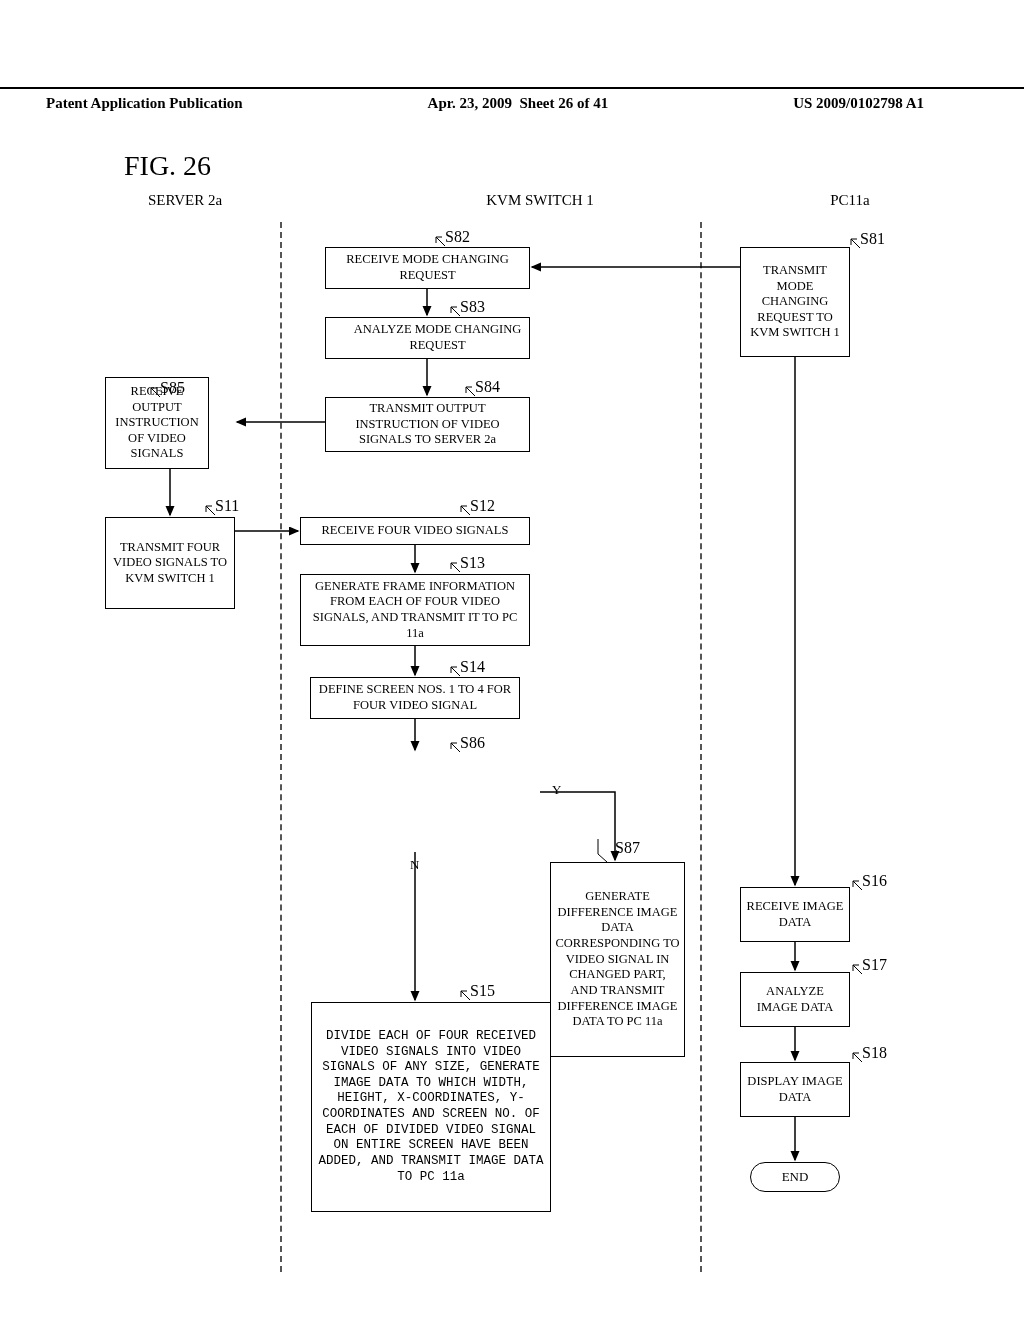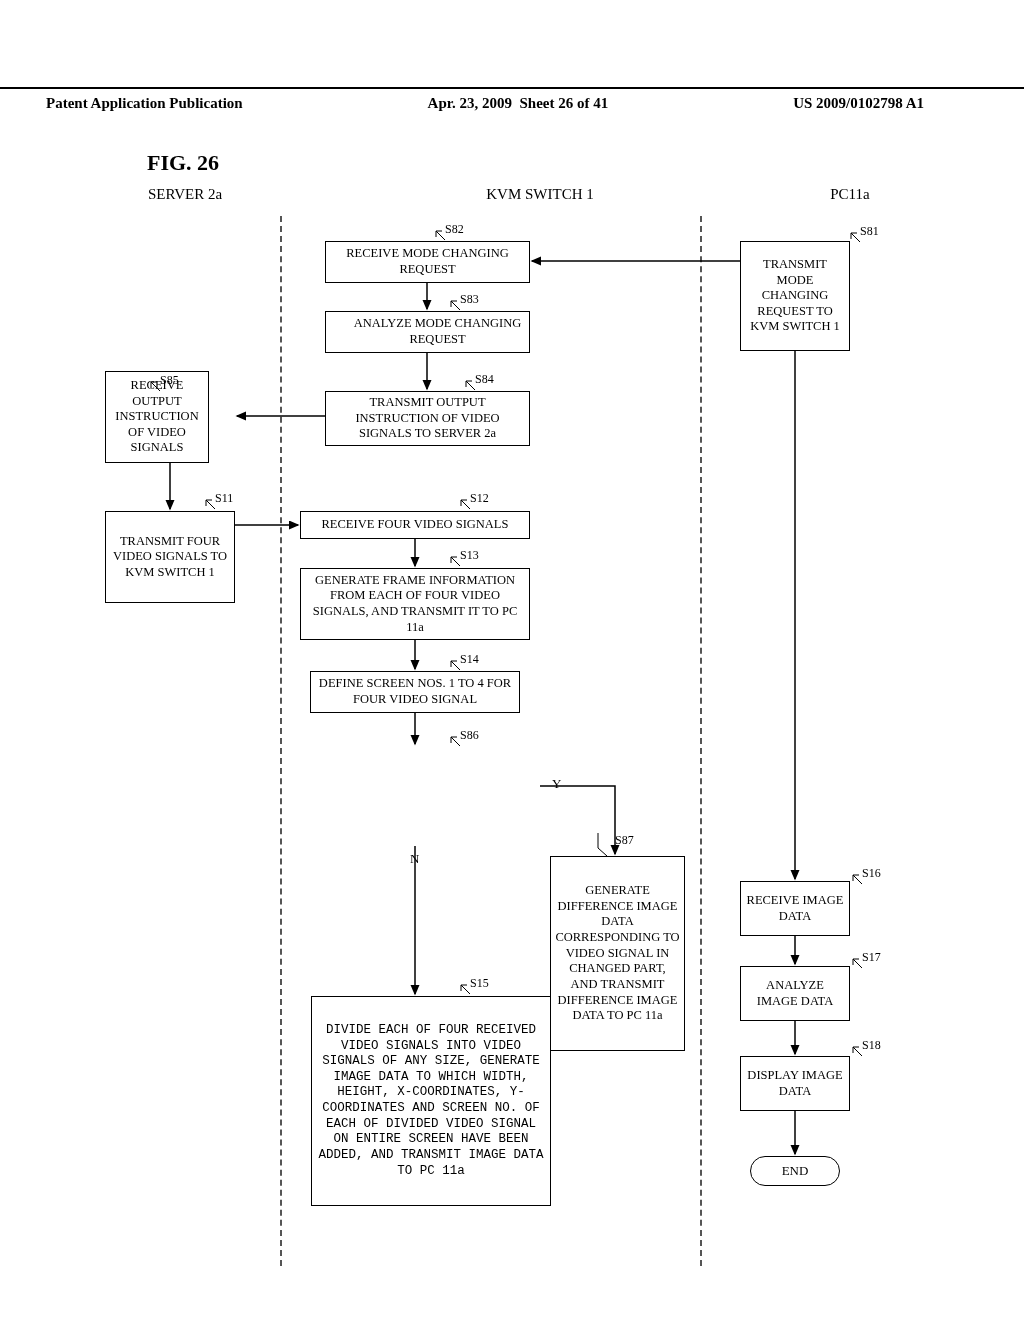--- a/index.html
+++ b/index.html
@@ -25,21 +25,21 @@
     margin-top: 29px;
   }
   .page-header > span { white-space: pre; }
   .content-wrap {
     position: absolute;
     top: 150px;
     left: 100px;
     width: 830px;
     height: 1120px;
   }
-  .fig-label { font-size: 22px; font-weight: bold; margin: 0 0 10px 47px; }
+  .fig-label { font-size: 28px; font-weight: normal; margin: 0 0 10px 24px; }
   .columns {
     display: flex;
     justify-content: space-between;
     height: 24px;
     font-size: 15px;
     text-align: center;
     margin-bottom: 6px;
   }
   .col-h1 { width: 170px; }
   .col-h2 { width: 330px; text-align: center; margin-left: 40px;}
@@ -84,21 +84,21 @@
   }
   .terminator {
     position: absolute;
     border: 1.5px solid #000;
     border-radius: 16px;
     font-size: 13px;
     display: flex; align-items: center; justify-content: center;
   }
   .step-label {
     position: absolute;
-    font-size: 12px;
+    font-size: 16px;
     white-space: nowrap;
   }
   .step-label svg { position: absolute; left: -12px; top: 6px; }
   .yn-label { position: absolute; font-size: 13px; }
 
   
   svg.arrows {
     position: absolute; top:0; left:0; width:100%; height:100%;
     pointer-events: none;
   }

